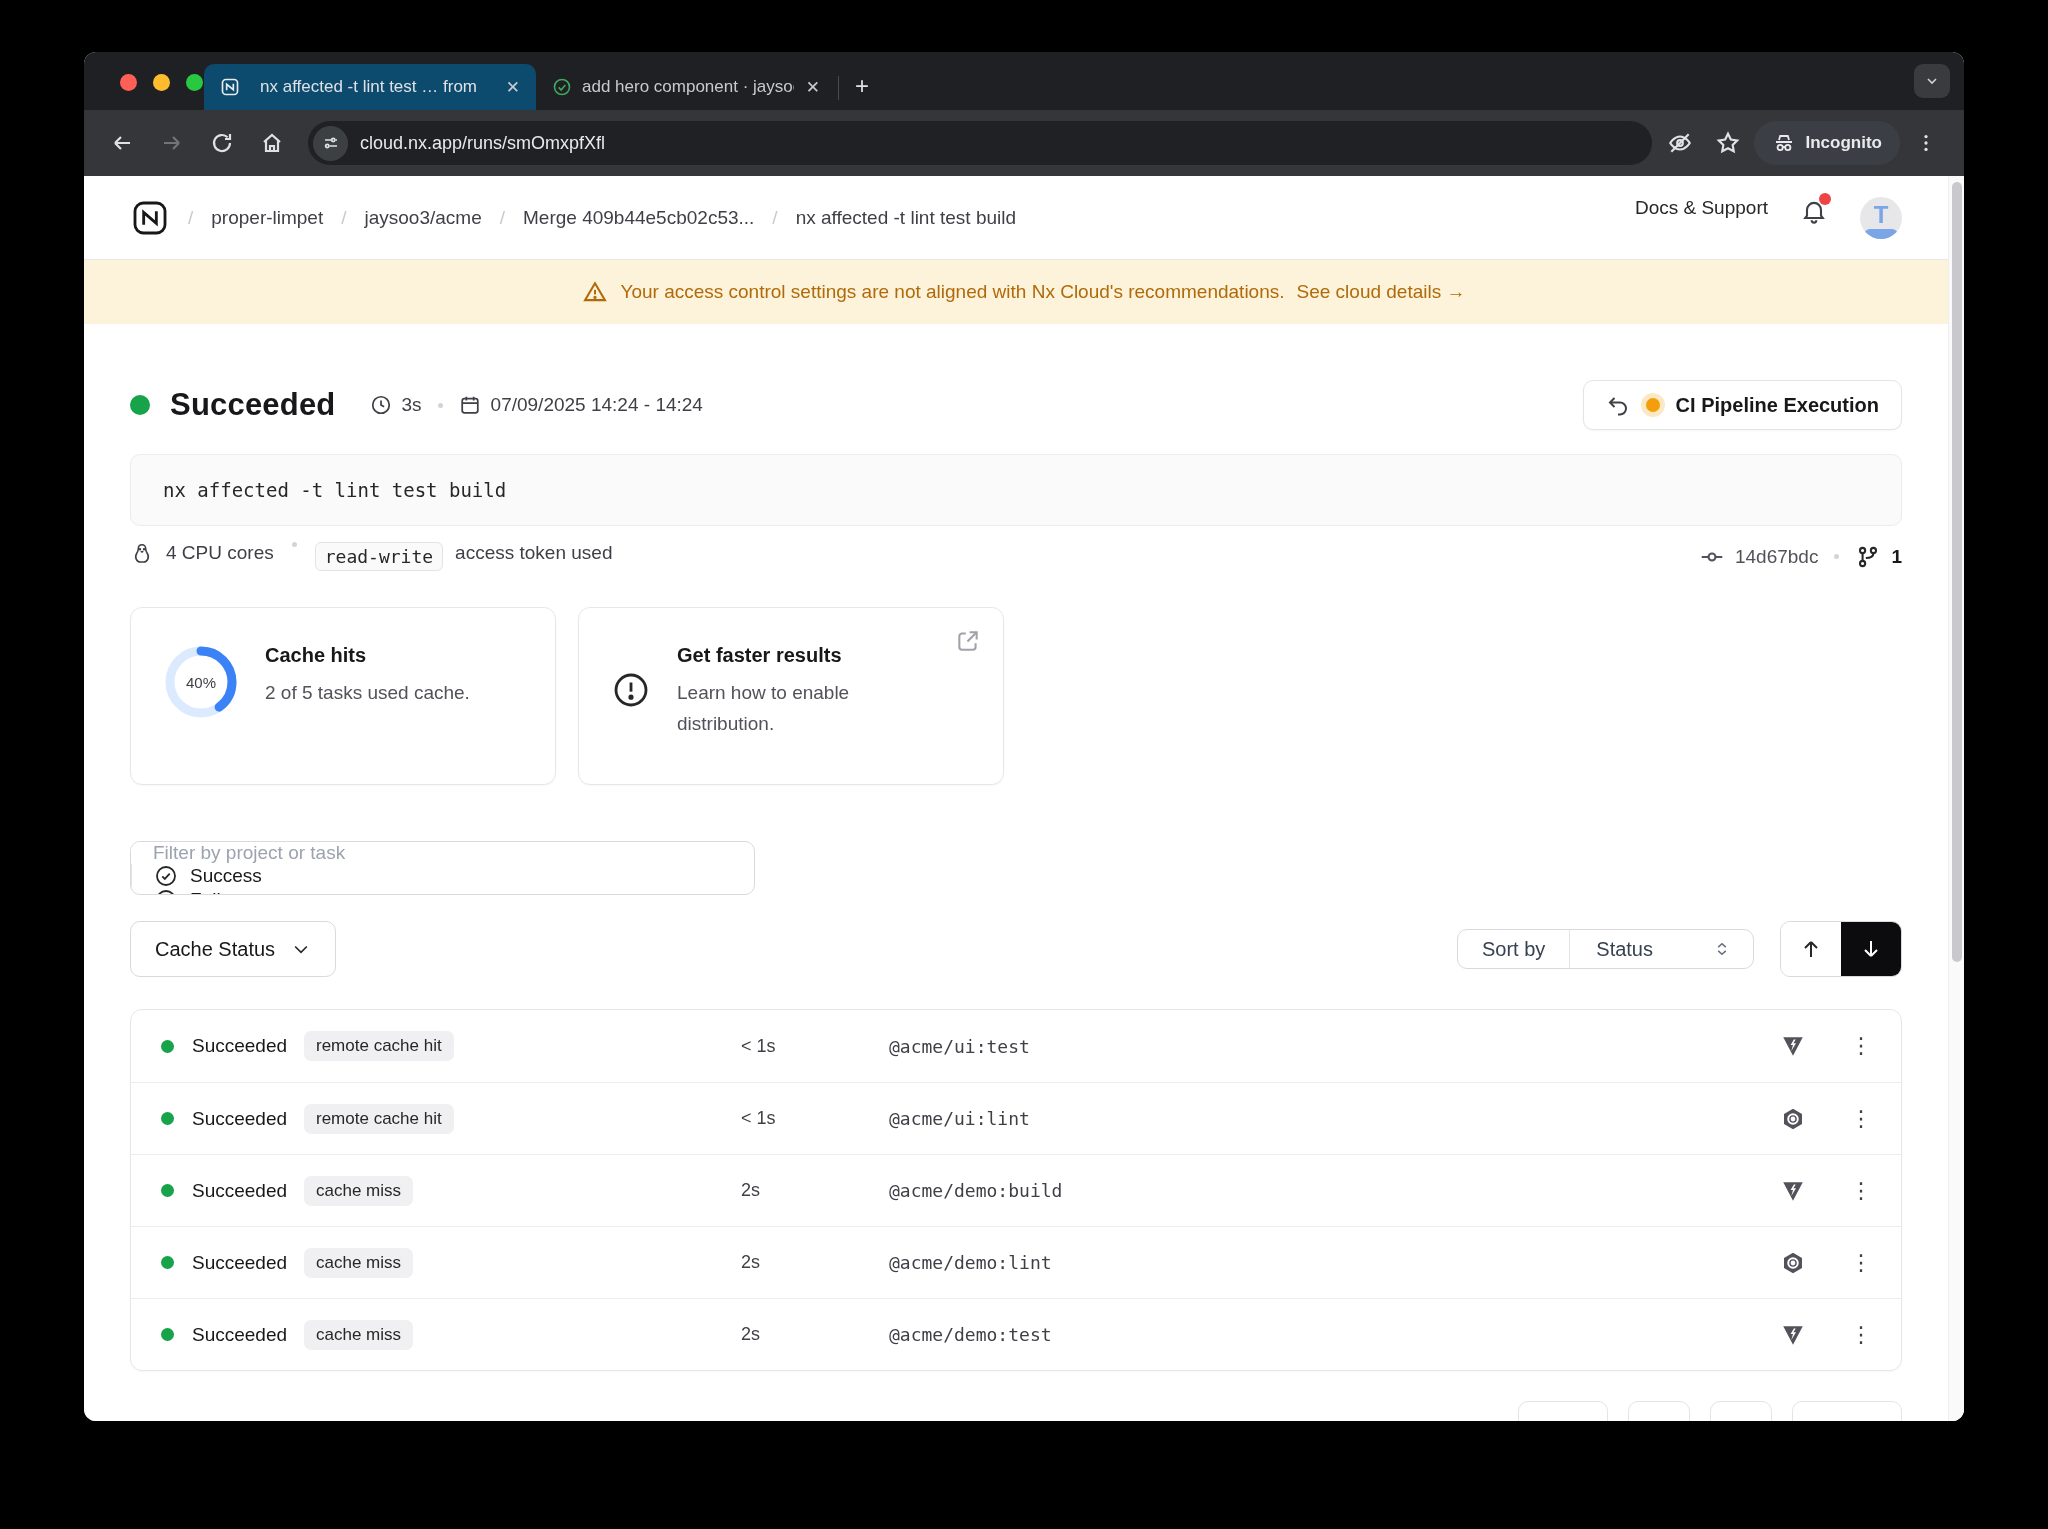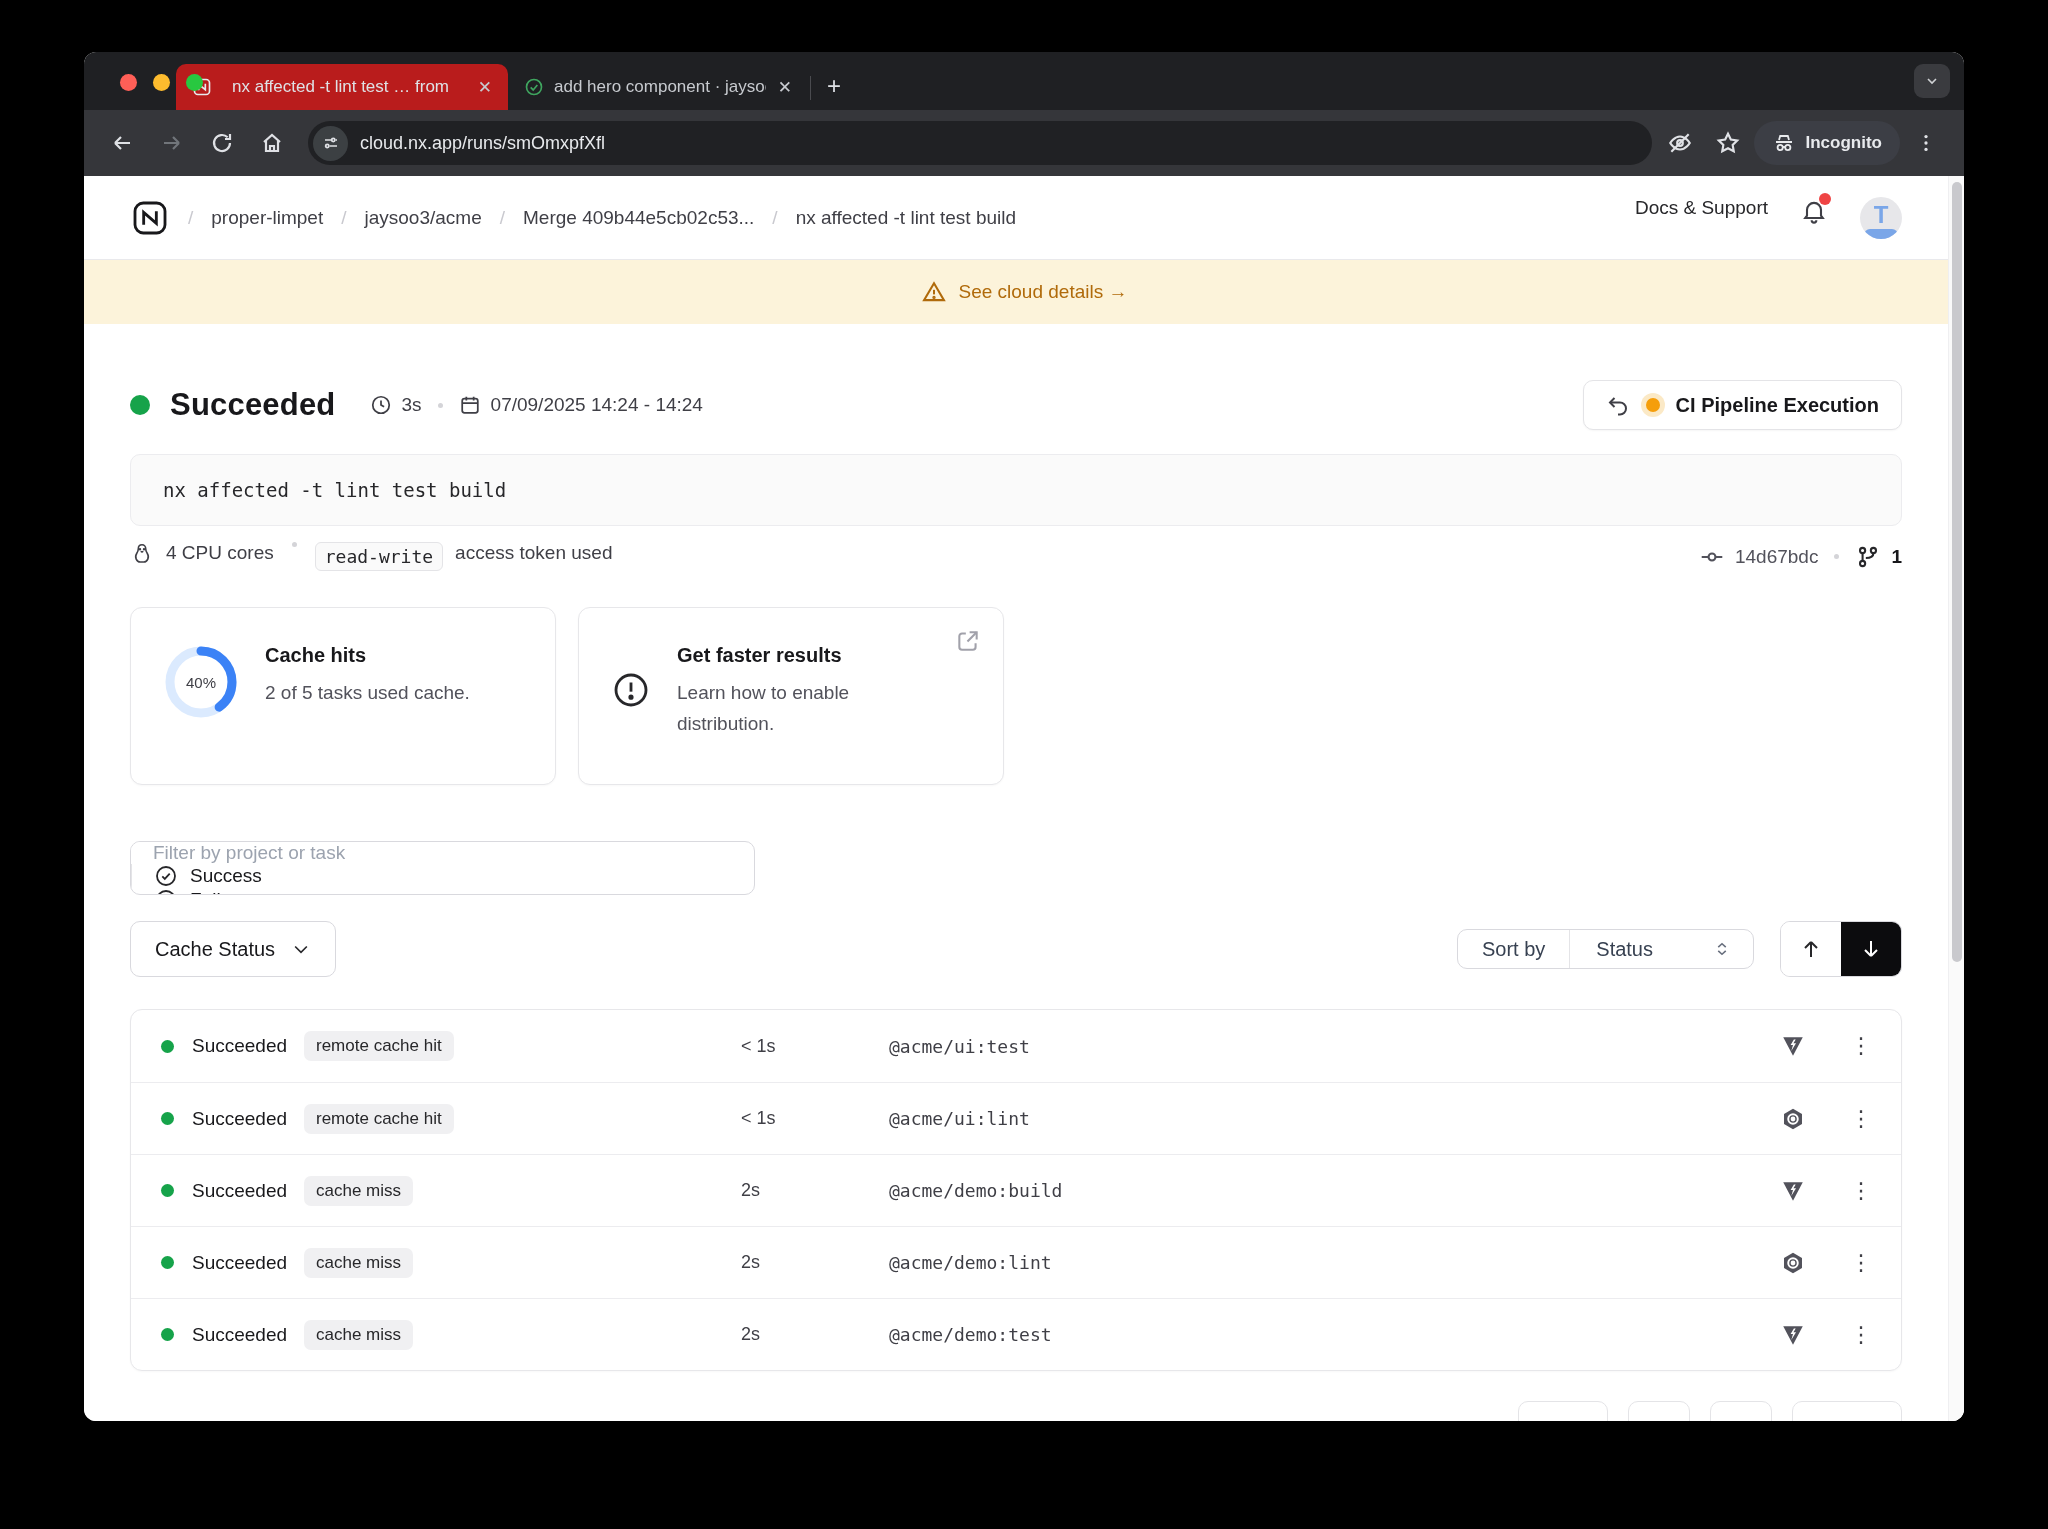--- a/index.html
+++ b/index.html
@@ -9,21 +9,21 @@
   
   .window { position:absolute; left:84px; top:52px; width:1880px; height:1369px;
     border-radius:12px; overflow:hidden; background:#fff; box-shadow:0 20px 60px rgba(0,0,0,.6); }
 
   
   .tabstrip { position:relative; height:58px; background:#1f2023; display:flex; align-items:flex-end; }
   .traffic { position:absolute; left:36px; top:22px; display:flex; gap:16px; }
   .traffic span { width:17px; height:17px; border-radius:50%; display:block; }
   .t-red{ background:#ff5f57; } .t-yellow{ background:#febc2e; } .t-green{ background:#28c840; }
   .tab { display:flex; align-items:center; gap:10px; height:46px; padding:0 14px 0 16px; font-size:17px; color:#dfe1e5; }
-  .tab.active { background:#b91c1c; border-radius:10px 10px 0 0; margin-left:92px; width:332px;gap:20px; }
+  .tab.active { background:#0c4a6e; border-radius:10px 10px 0 0; margin-left:120px; width:332px;gap:20px; }
   .tab.inactive { width:300px; color:#c7cacf; }
   .tab .title { flex:1; white-space:nowrap; overflow:hidden; }
   .tab .close { font-size:17px; color:#c7cacf; padding:0 2px; }
   .tab-divider { width:1px; height:24px; background:#4a4b4f; margin:0 6px 10px 2px; }
   .newtab { color:#dfe1e5; font-size:24px; padding:0 10px; line-height:40px; margin-bottom:4px; }
   .strip-chevron { position:absolute; right:14px; top:12px; width:36px; height:34px; border-radius:9px;
     background:#3a3b3f; display:flex; align-items:center; justify-content:center; color:#cfd1d4; }
 
   
   .toolbar { height:66px; background:#35363a; display:flex; align-items:center; padding:0 16px; gap:6px; }
@@ -276,20 +276,21 @@
       </div>
 
       <div class="banner">
         <span>
           <svg width="26" height="26" viewBox="0 0 24 24" fill="none" stroke="currentColor" stroke-width="1.9">
             <path d="M12 4L2.8 19.5h18.4L12 4z"></path>
               <path d="M12 10v4.2"></path>
               <circle cx="12" cy="17" r="0.6" fill="currentColor"></circle>
           </svg>
         </span>
+        <span>Your access control settings are not aligned with Nx Cloud's recommendations.</span>
         <span>See cloud details →</span>
       </div>
 
       <div class="content">
 
         <div class="statusrow">
           <span class="bigdot"></span>
           <span class="status-title">Succeeded</span>
           <span class="meta-inline">
             <span>

